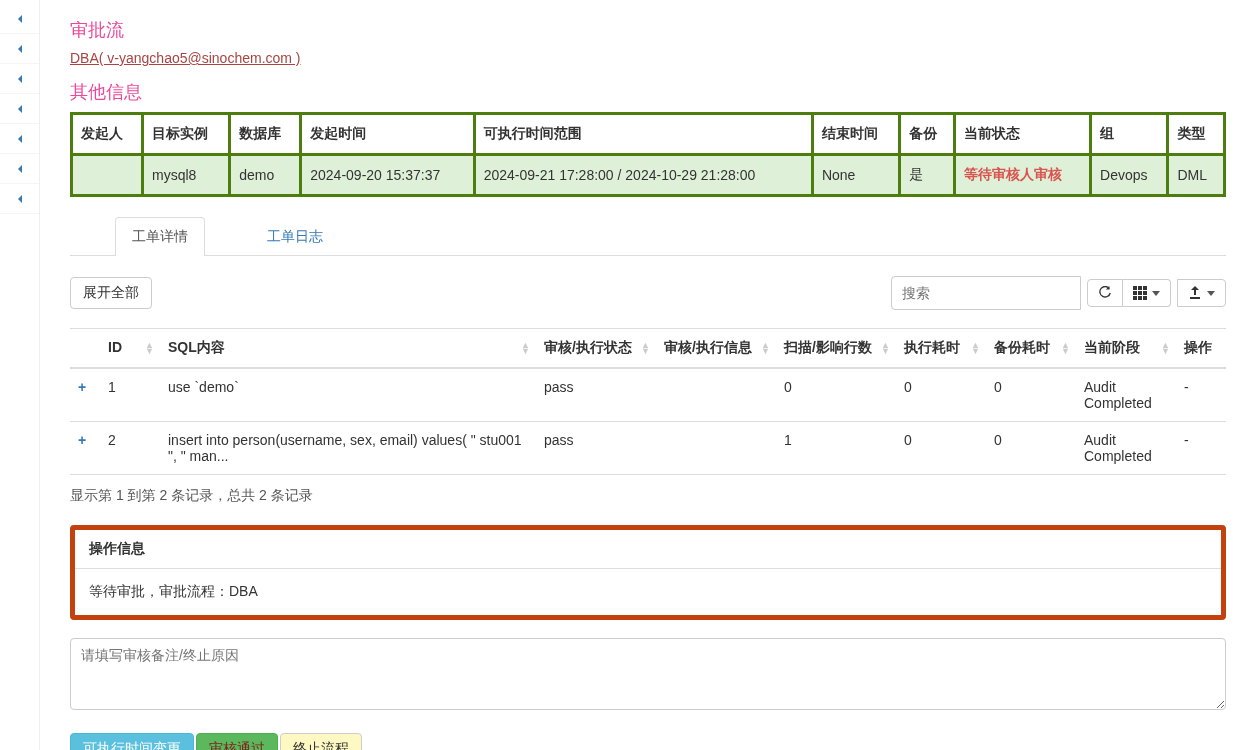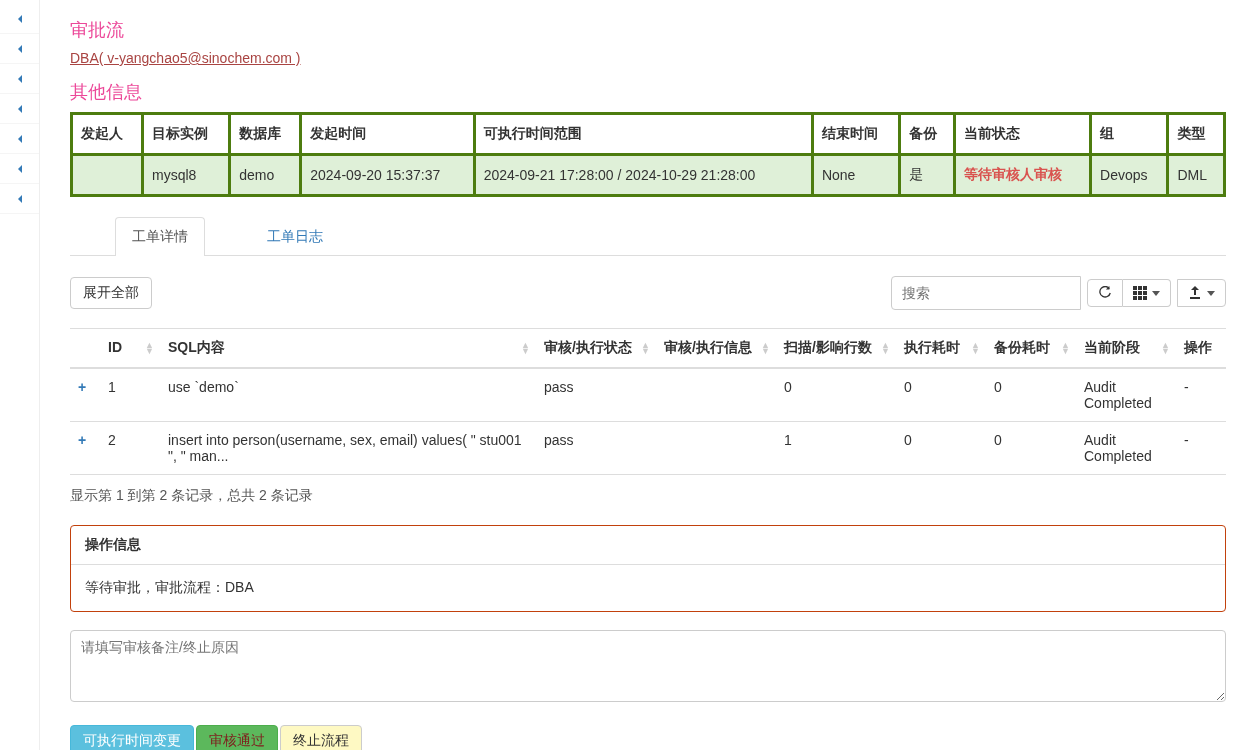--- a/index.html
+++ b/index.html
@@ -29,21 +29,21 @@
 .icon-btn:last-of-type { border-radius: 0 4px 4px 0; }
 .btn-group { display: flex; }
 .btn-group .icon-btn + .icon-btn { border-left: none; }
 table.data { width: 100%; border-collapse: collapse; margin-top: 18px; }
 table.data th, table.data td { padding: 10px 8px; text-align: left; border-top: 1px solid #ddd; font-size: 14px; vertical-align: top; }
 table.data th { border-bottom: 2px solid #ddd; font-weight: 700; position: relative; }
 table.data tbody tr:last-child td { border-bottom: 1px solid #ddd; }
 .sort-icons { position: absolute; right: 6px; top: 50%; transform: translateY(-50%); display: flex; flex-direction: column; line-height: 6px; color: #ccc; font-size: 9px; }
 .expand-cell { color: #337ab7; font-weight: 700; font-size: 18px; cursor: pointer; width: 30px; text-align: center; }
 .records-info { margin-top: 12px; color: #555; font-size: 14px; }
-.panel { border: 1px solid #c2410c; border-radius: 4px; margin-top: 20px; }
+.panel { border: 5px solid #c2410c; border-radius: 4px; margin-top: 20px; }
 .panel-head { padding: 10px 14px; border-bottom: 1px solid #ddd; font-weight: 700; }
 .panel-body { padding: 14px; }
 textarea.remark { width: 100%; min-height: 72px; border: 1px solid #ccc; border-radius: 4px; padding: 8px 10px; font-size: 14px; font-family: inherit; resize: vertical; margin-top: 18px; }
 .action-buttons { margin-top: 20px; display: flex; gap: 2px; }
 .btn-info { background: #5bc0de; color: #fff; border-color: #46b8da; }
 .btn-success { background: #5cb85c; color: #7f1d1d; border-color: #4cae4c; }
 .btn-default { background: #fef9c3; color: #333; border-color: #ccc; }
 .caret { width: 0; height: 0; border-left: 4px solid transparent; border-right: 4px solid transparent; border-top: 5px solid #555; display: inline-block; margin-left: 2px; }
 </style>
 </head>

